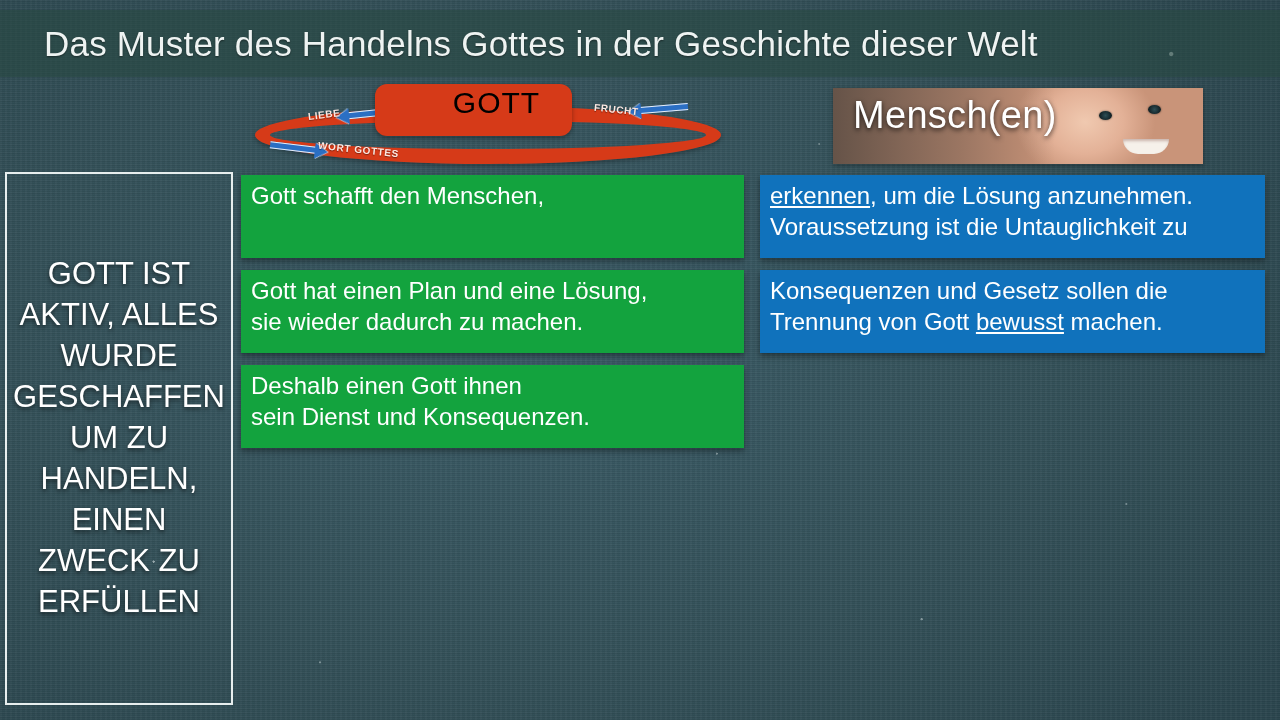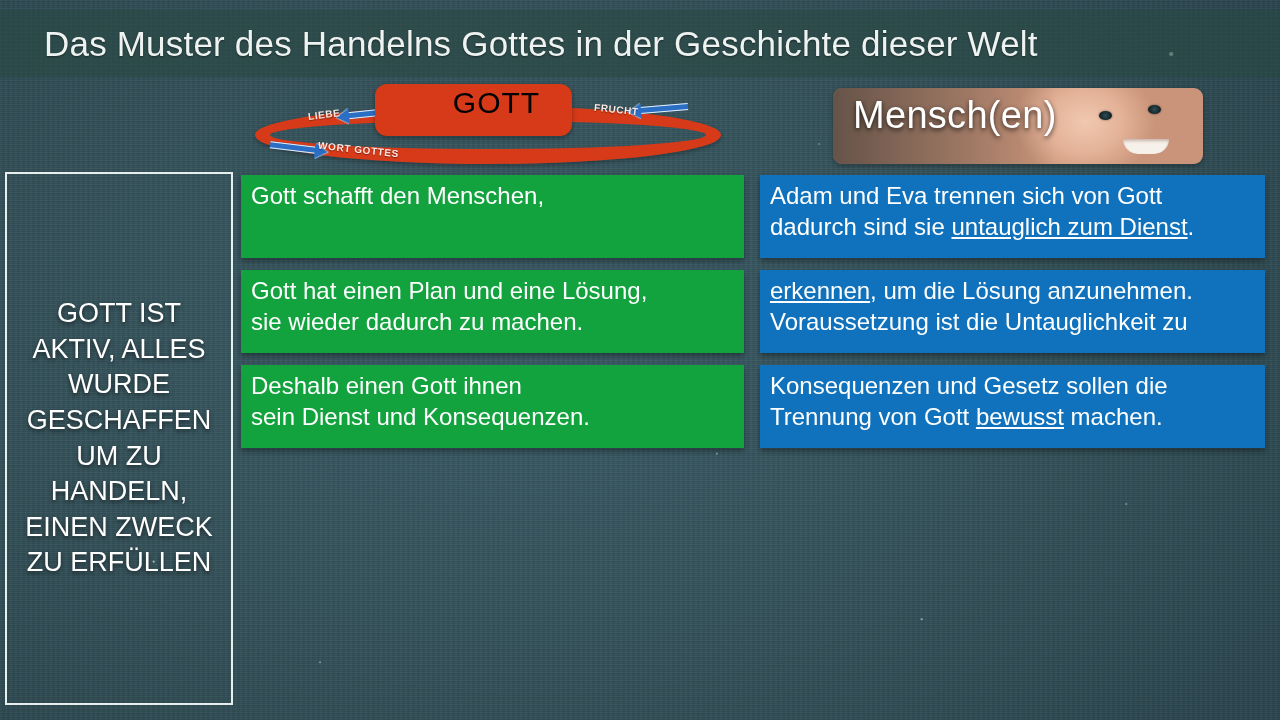--- a/index.html
+++ b/index.html
@@ -161,21 +161,20 @@
     box-shadow: 0 2px 5px rgba(0,0,0,0.3);
     background:
       radial-gradient(ellipse 70px 58px at 252px 34px, #f0c9b0 0%, #e3b197 55%, #c99479 100%),
       radial-gradient(ellipse 52px 44px at 330px 26px, #f2d2bb 0%, #d9ab90 70%, transparent 100%),
       radial-gradient(ellipse 60px 34px at 195px 58px, #6d4a34 0%, #4a3021 70%, transparent 100%),
       radial-gradient(ellipse 44px 30px at 300px 5px, #54331f 0%, #3a2215 70%, transparent 100%),
       radial-gradient(ellipse 60px 38px at 358px 60px, #4b2d1c 0%, #332013 80%, transparent 100%),
       radial-gradient(ellipse 70px 50px at 120px 60px, #b98a6a 0%, #7d5a42 70%, transparent 100%),
       radial-gradient(ellipse 56px 40px at 60px 30px, #2e2a28 0%, #20201f 70%, transparent 100%),
       linear-gradient(100deg, #23282a 0%, #3a3330 22%, #6a5444 45%, #a8816a 62%, #d8a98c 78%, #8d6245 100%);
-    border-radius: 9px;
   }
   .mensch::after {
     content: "";
     position: absolute;
     inset: 0;
     background: linear-gradient(90deg, rgba(20,30,32,0.55) 0%, rgba(20,30,32,0.25) 35%, rgba(20,30,32,0.0) 60%);
   }
   .mensch-eye {
     position: absolute;
     border-radius: 50%;
@@ -215,21 +214,21 @@
     height: 533px;
     border: 2px solid #e7eeee;
     box-sizing: border-box;
     display: flex;
     align-items: center;
     justify-content: center;
     padding: 6px 8px;
   }
   .left-panel-text {
     color: #ffffff;
-    font-size: 27px;
+    font-size: 31px;
     font-weight: 300;
     line-height: 1.32;
     text-align: center;
     text-shadow: 0 2px 4px rgba(0,0,0,0.55);
   }
 
   
   .col {
     position: absolute;
     top: 175px;
@@ -300,26 +299,20 @@
       <div>sie wieder dadurch zu machen.</div>
     </div>
     <div class="card card-green">
       <div>Deshalb einen Gott ihnen</div>
       <div>sein Dienst und Konsequenzen.</div>
     </div>
   </div>
 
   <div class="col col-blue">
     <div class="card card-blue">
-      <div>Adam und Eva trennen sich von Gott</div>
-      <div>
-        <span>dadurch sind sie </span><u>untauglich zum Dienst</u><span>.</span>
-      </div>
-    </div>
-    <div class="card card-blue">
       <div>
         <span></span><u>erkennen</u><span>, um die Lösung anzunehmen.</span>
       </div>
       <div>Voraussetzung ist die Untauglichkeit zu</div>
     </div>
     <div class="card card-blue">
       <div>Konsequenzen und Gesetz sollen die</div>
       <div>
         <span>Trennung von Gott </span><u>bewusst</u><span> machen.</span>
       </div>

